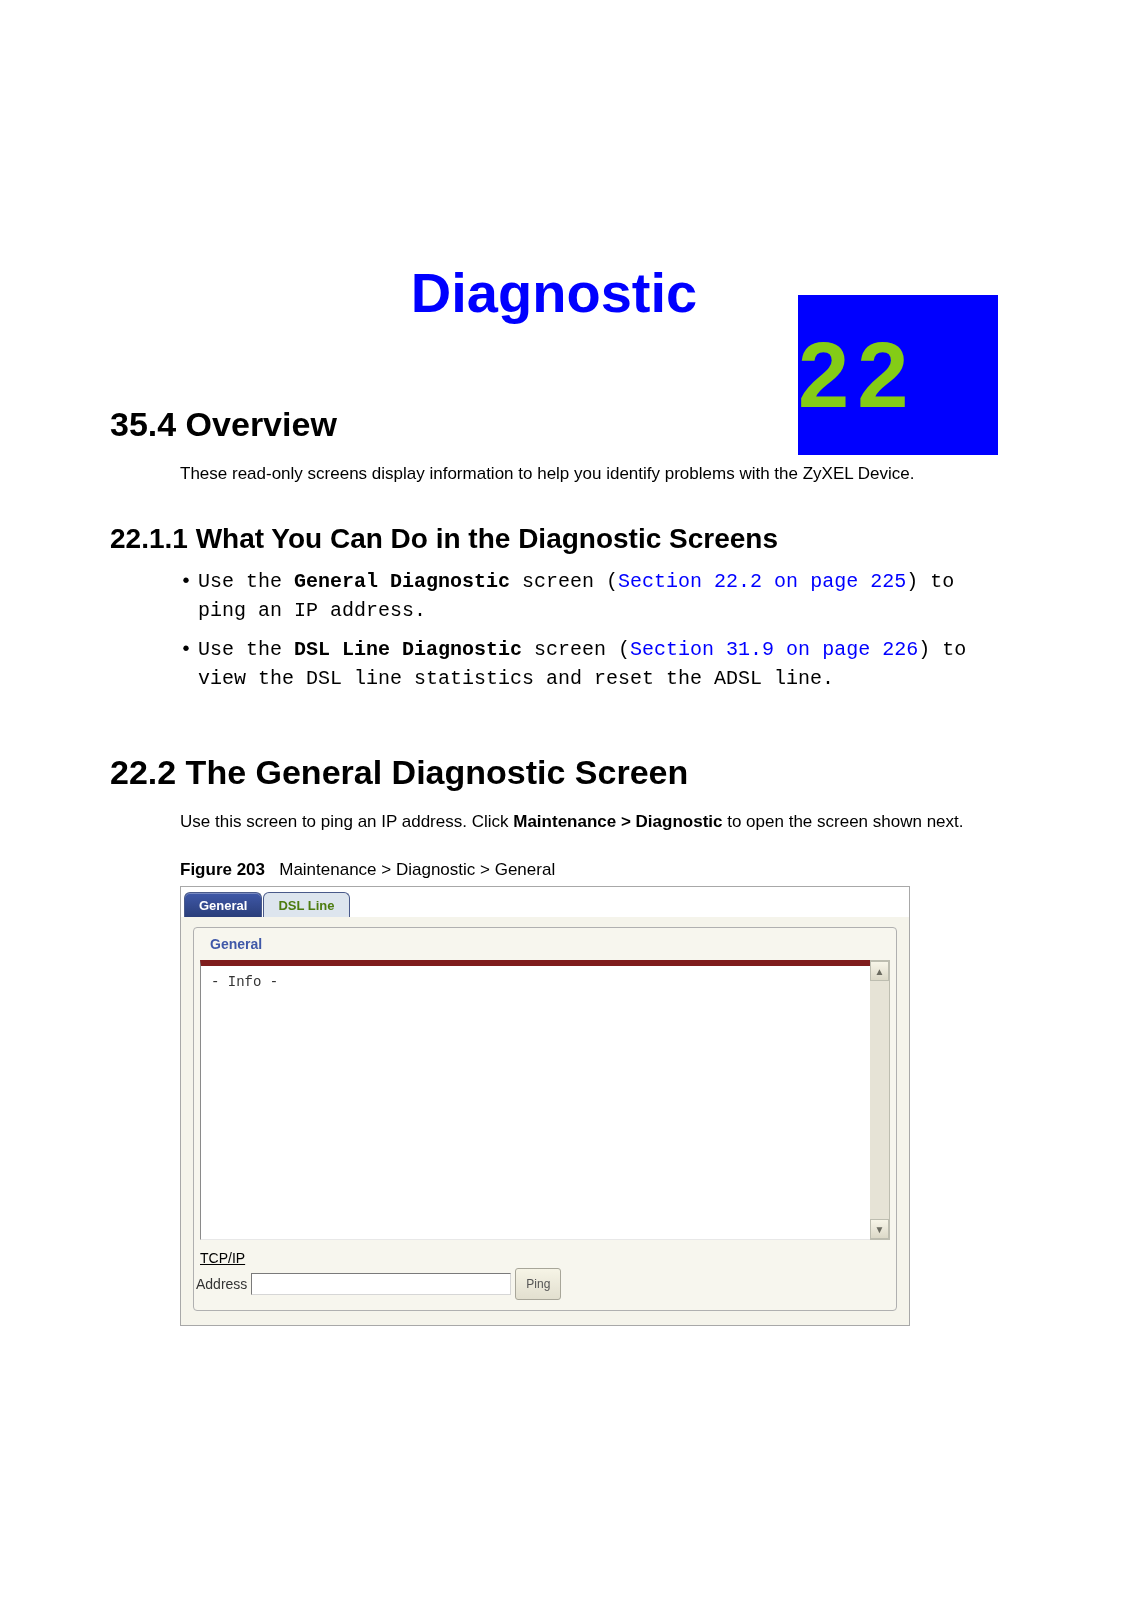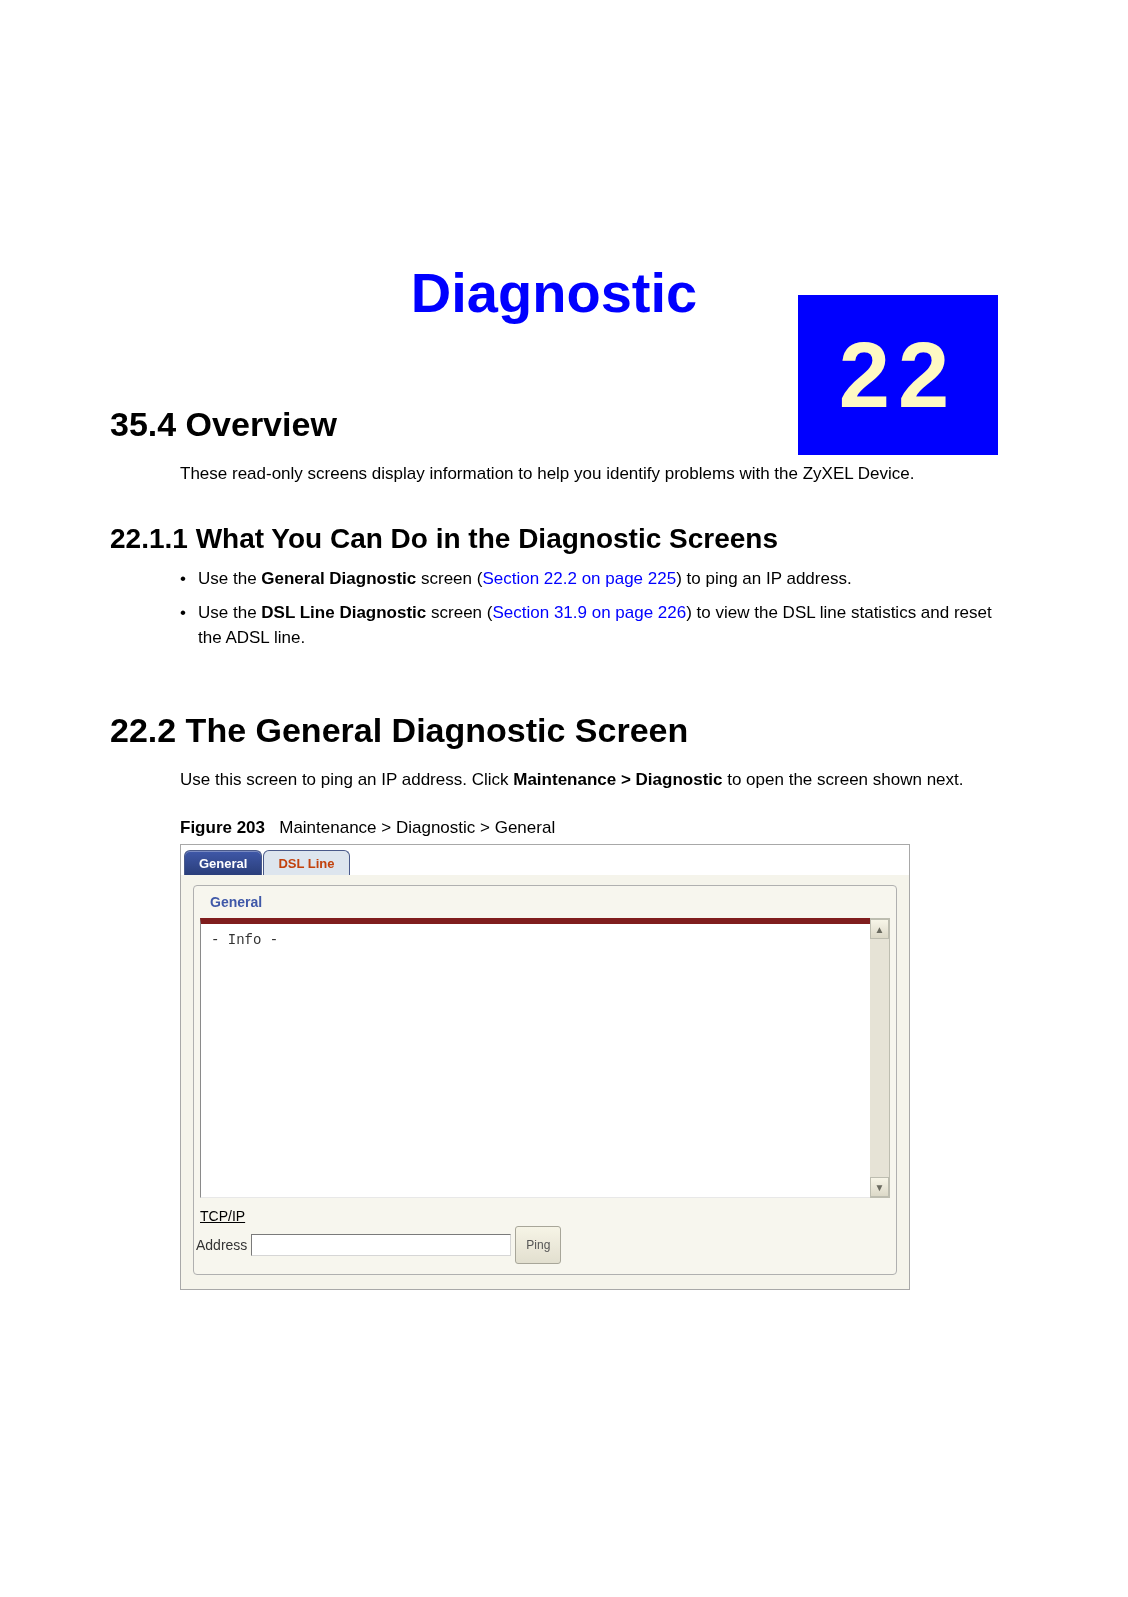--- a/index.html
+++ b/index.html
@@ -17,24 +17,23 @@
       padding: 0 130px 0 110px;
       position: relative;
     }
     .chapter-tag {
       position: absolute;
       top: 35px;
       right: 130px;
       width: 200px;
       height: 160px;
       background: #0000ff;
-      color: #fef9c3;
+      color: #84cc16;
       display: flex;
       align-items: center;
-      justify-content: center;
       font-family: Arial, Helvetica, sans-serif;
       font-size: 92px;
       font-weight: bold;
       letter-spacing: 8px;
     }
     .title-block {
       margin-top: 260px;
       text-align: center;
     }
     .chapter-title {
@@ -61,22 +60,23 @@
     }
     .body-text {
       font-size: 17px;
       line-height: 1.45;
       margin-left: 70px;
       margin-bottom: 20px;
     }
     .bullet-list {
       margin-left: 70px;
       list-style: none;
-      font-size: 17px;
+      font-size: 20px;
       line-height: 1.45;
+      font-family: Liberation Mono, monospace;
     }
     .bullet-list li {
       position: relative;
       padding-left: 18px;
       margin-bottom: 10px;
     }
     .bullet-list li::before {
       content: "•";
       position: absolute;
       left: 0;
@@ -118,21 +118,21 @@
       cursor: pointer;
     }
     .tab.active {
       background: linear-gradient(#3f58a8, #2a3e7a);
       color: #fff;
       font-weight: bold;
       box-shadow: inset 0 1px 0 rgba(255,255,255,.3);
     }
     .tab.inactive {
       background: #dde5ee;
-      color: #c2410c;
+      color: #4d7c0f;
       font-weight: bold;
     }
     .fieldset-wrap {
       padding: 10px 12px 14px 12px;
     }
     .fieldset {
       border: 1px solid #b0b0b0;
       border-radius: 4px;
       background: #f7f6ee;
       padding: 4px 6px 10px 6px;
@@ -193,21 +193,21 @@
       height: 22px;
       background: #fff;
       border-top: 1px solid #7a7a7a;
       border-left: 1px solid #7a7a7a;
       border-right: 1px solid #d6d6d6;
       border-bottom: 1px solid #d6d6d6;
       font-size: 13px;
       padding: 2px 4px;
     }
     .ping-btn {
-      height: 38px;
+      height: 32px;
       padding: 0 10px;
       background: linear-gradient(#f6f4e6, #e2dfcf);
       border: 1px solid #a8a699;
       border-radius: 3px;
       font-size: 12px;
       color: #555;
       cursor: pointer;
     }
   </style>
 </head>

